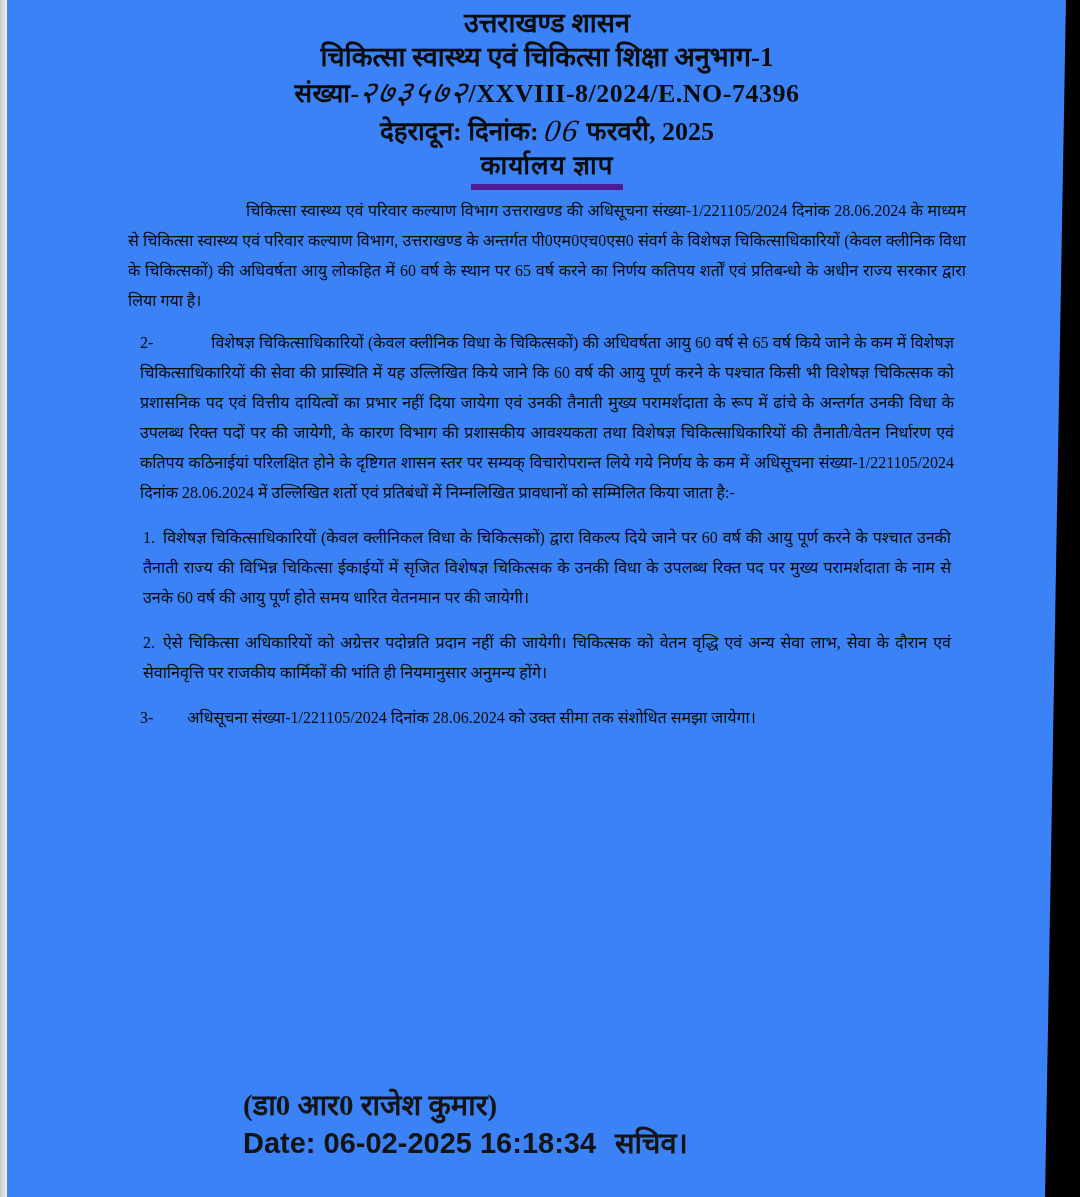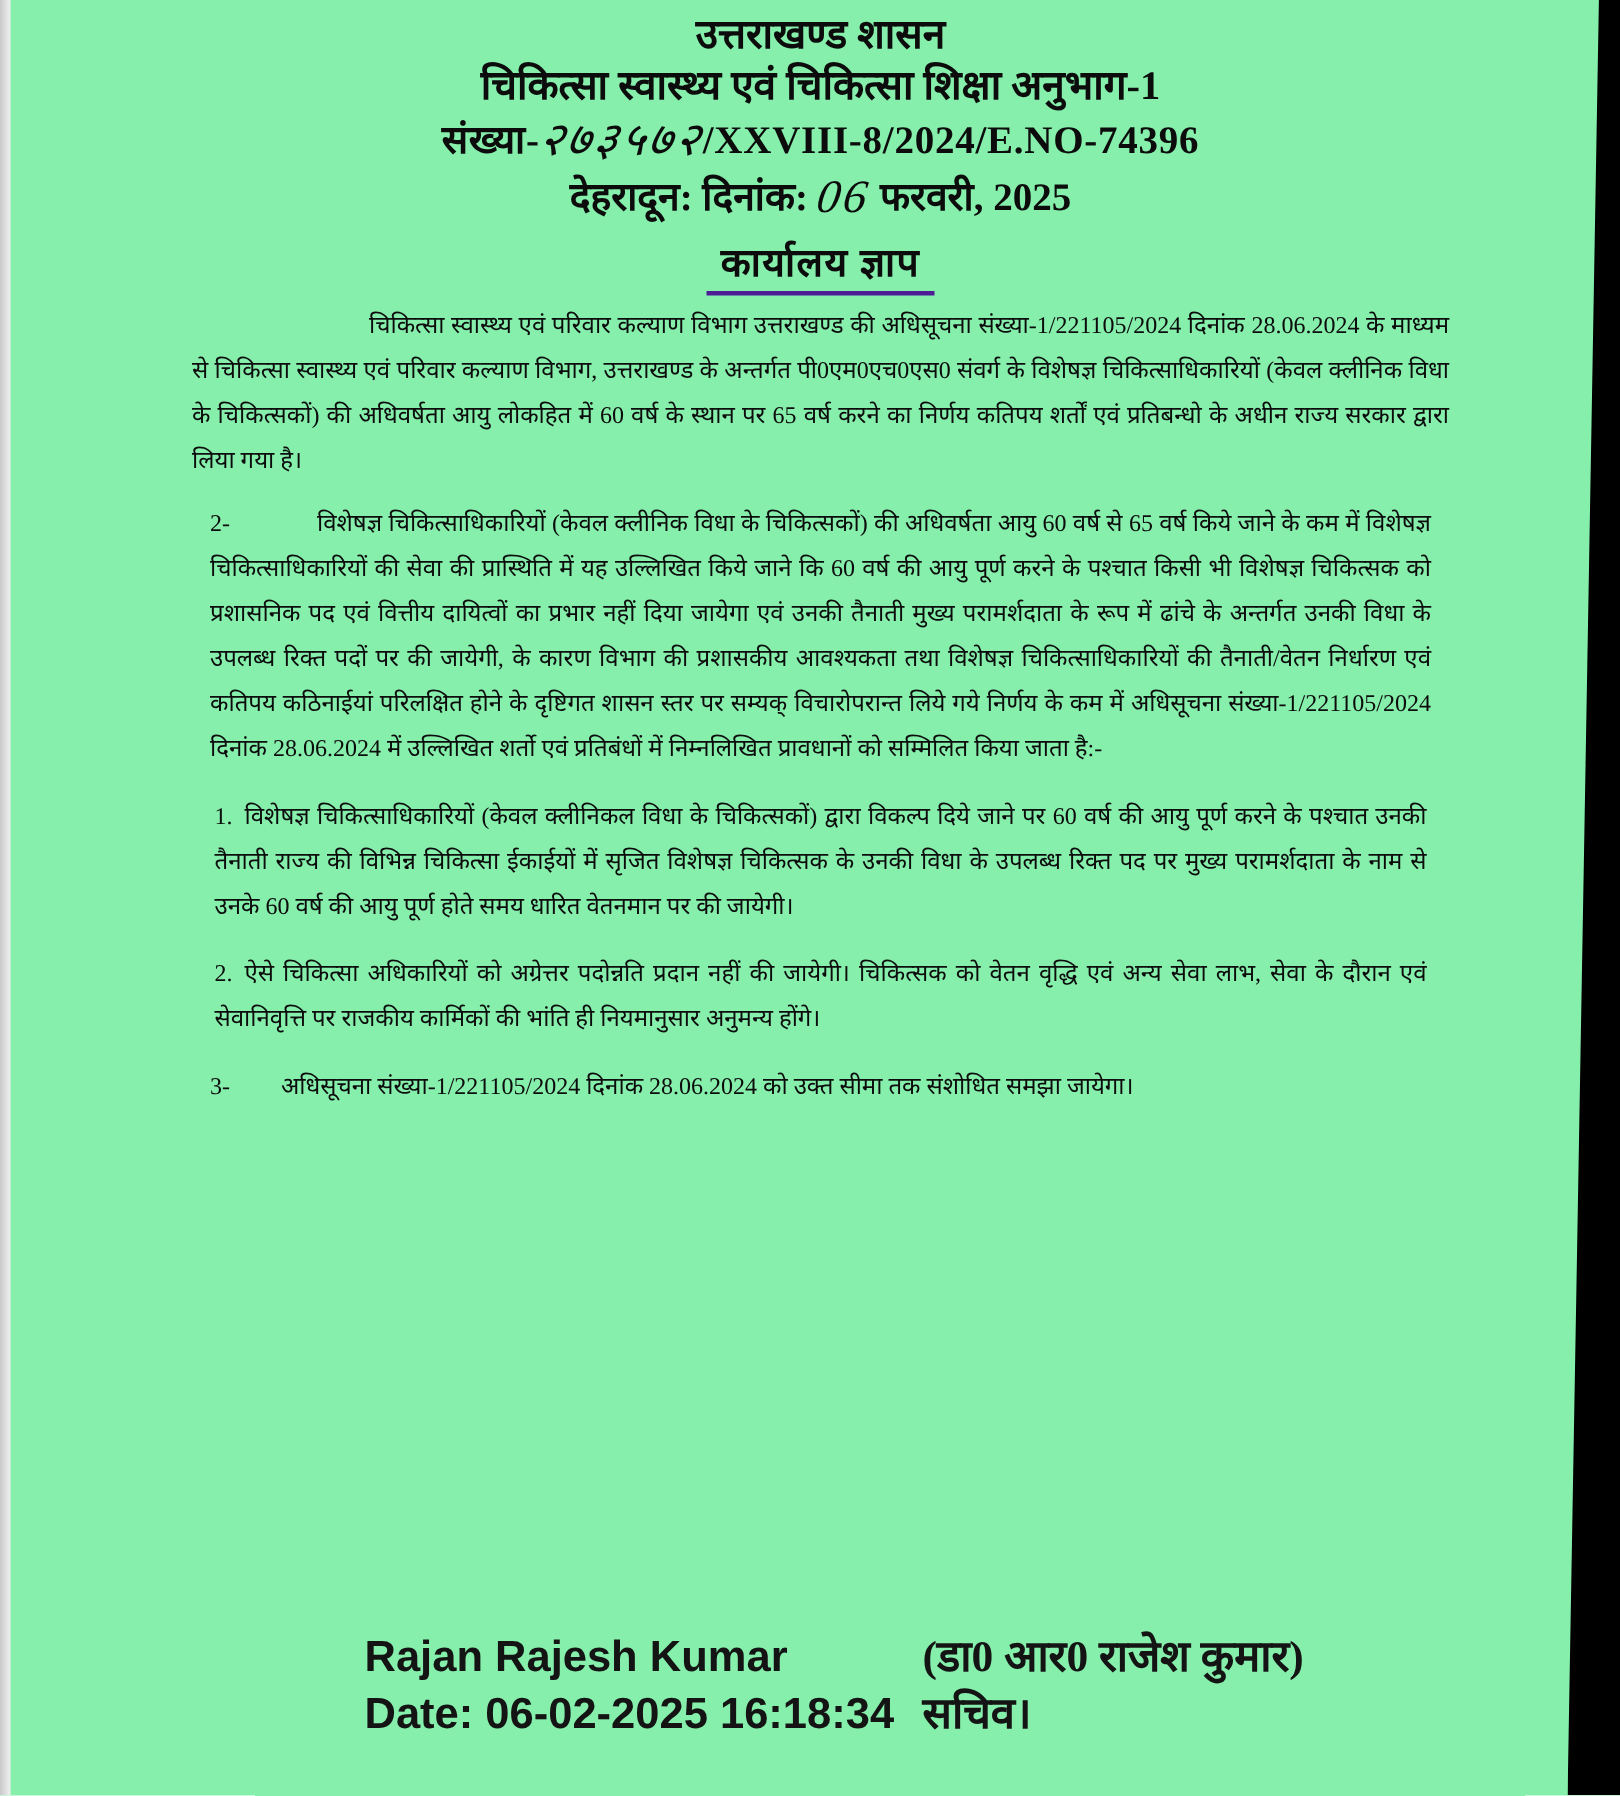--- a/index.html
+++ b/index.html
@@ -1,20 +1,20 @@
 <!DOCTYPE html>
 <html lang="hi"><head>
 <meta charset="utf-8">
 <title>Scanned Government Office Memo</title>
 <style>
   html,body{margin:0;padding:0;background:#ffffff;}
   .page{
     position:relative;
     width:1080px;height:1197px;
-    background:#86efac;
+    background:#3b82f6;
     overflow:hidden;
     font-family:"Liberation Serif","DejaVu Serif",serif;
     color:#0c0c0c;
   }
   
   .scan-edge-left{
     position:absolute;left:0;top:0;width:7px;height:100%;
     background:linear-gradient(to right,#c9c9c9,#f1f1f1);
   }
   .scan-bar-right{
@@ -35,24 +35,24 @@
     display:inline-block;
     font-style:italic;
     font-weight:500;
     font-size:31px;
     letter-spacing:2px;
     transform:skewX(-9deg) translateY(1px);
   }
   .memo-title{
     display:inline-block;
     font-size:26px; line-height:32px; font-weight:700;
-    border-bottom:3px solid #4c1d95;
+    border-bottom:6px solid #4c1d95;
     padding:0 10px 2px 10px;
     letter-spacing:1px;
-    margin-top:10px;
+    margin-top:0;
   }
   
   .body-text{ font-size:16px; line-height:30px; text-align:justify; }
   .opening-para{ text-indent:118px; margin:6px 0 0 0; }
   p.num-para{ margin:12px; }
   .tab-60{ display:inline-block; width:58px; }
   .tab-34{ display:inline-block; width:34px; }
   .tab-62{ display:inline-block; width:62px; }
   .list-item{ margin:15px; }
   .lnum{ padding-right:8px; }
@@ -98,21 +98,20 @@
       <p class="list-item"><span class="lnum">2.</span><span>ऐसे चिकित्सा अधिकारियों को अग्रेत्तर पदोन्नति प्रदान नहीं की जायेगी। चिकित्सक को वेतन वृद्धि एवं अन्य सेवा लाभ, सेवा के दौरान एवं सेवानिवृत्ति पर राजकीय कार्मिकों की भांति ही नियमानुसार अनुमन्य होंगे।</span></p>
 
       <p class="num-para spaced"><span>3-</span><span class="tab-34"></span><span>अधिसूचना संख्या-1/221105/2024 दिनांक 28.06.2024 को उक्त सीमा तक संशोधित समझा जायेगा।</span></p>
 
     </div>
 
   </div>
 
   <div class="signature">
     <div class="sig-row">
-      <span class="sig-left">Rajan Rajesh Kumar</span>
       <span class="sig-hindi">(डा0 आर0 राजेश कुमार)</span>
     </div>
     <div class="sig-row">
       <span class="sig-left">Date: 06-02-2025 16:18:34</span>
       <span class="sig-hindi">सचिव।</span>
     </div>
   </div>
 
 </div>
 

